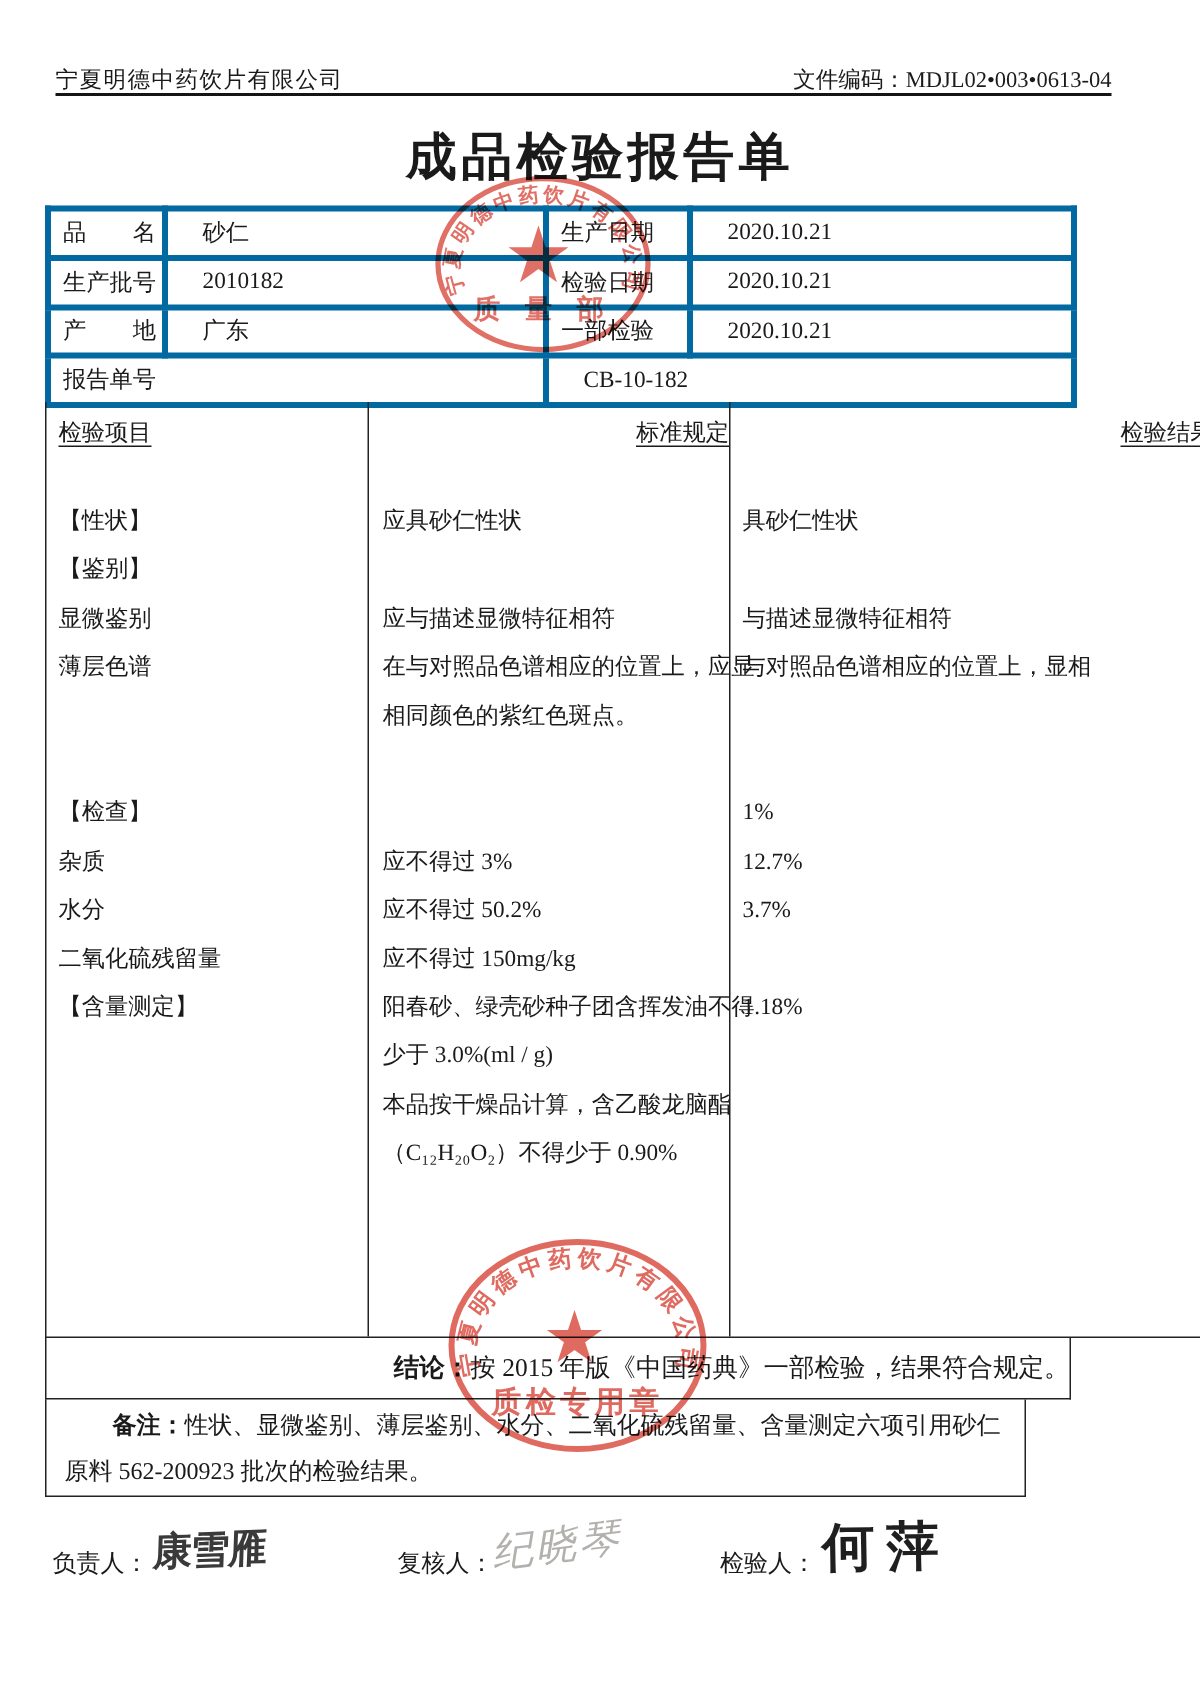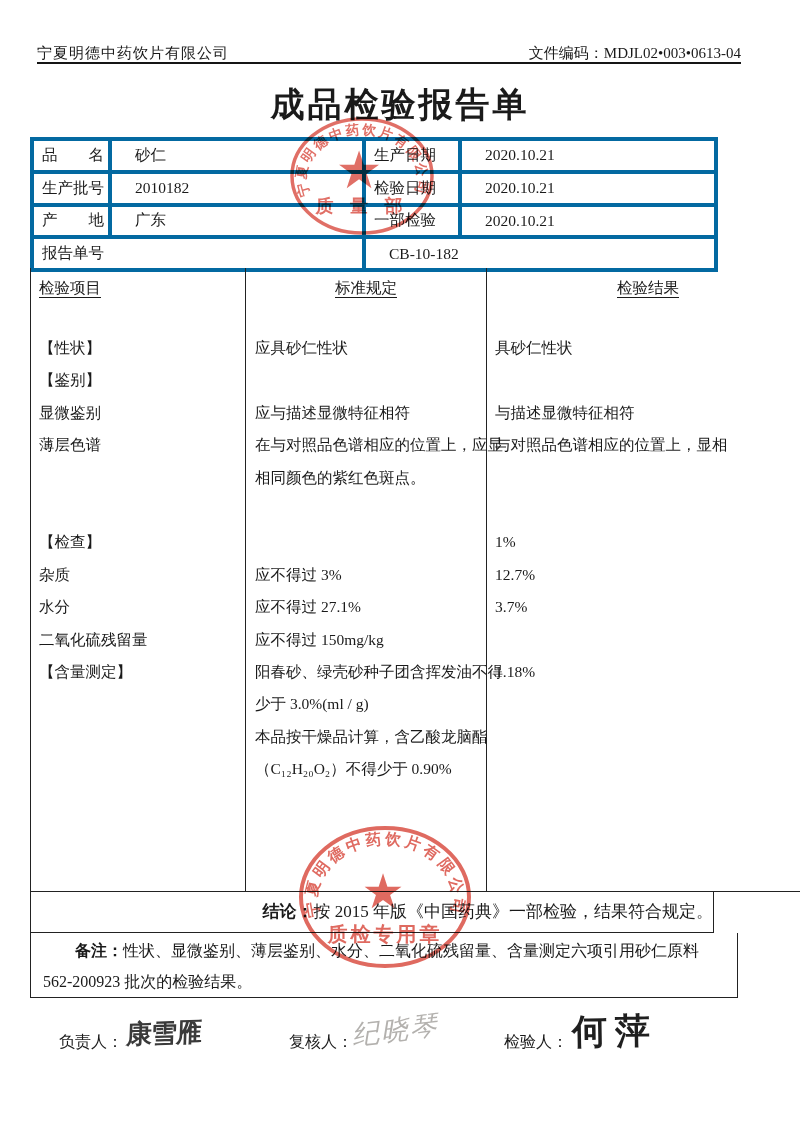--- a/index.html
+++ b/index.html
@@ -26,34 +26,34 @@
   
   .main-table { position:absolute; left:30px; top:268px; width:780px; height:624px;
                 display:flex; border:1px solid #222; border-top:none; font-size:15.5px; }
   .m-col { height:100%; }
   .m-col-1 { width:215px; border-right:1px solid #222; }
   .m-col-2 { width:241px; border-right:1px solid #222; }
   .m-col-3 { flex:1; }
   .m-head { height:64px; padding-top:10px; }
   .m-head span { text-decoration:underline; text-underline-offset:4px; }
   .m-head.left { padding-left:8px; }
-  .m-head.center { text-align:center; }
+  .m-head.center { text-align:right; }
   .m-line { height:32.4px; line-height:32.4px; padding-left:8px; white-space:nowrap; }
   .m-col-2 .m-line { padding-left:9px; }
   
   .conclusion { position:absolute; left:30px; top:892px; width:684px; height:41px;
                 border:1px solid #222; border-top:none; line-height:40px;
                 text-align:right; font-size:17px; white-space:nowrap; }
   .conclusion .b { font-weight:bold; }
-  .remarks { position:absolute; left:30px; top:933px; width:708px; height:65px;
+  .remarks { position:absolute; left:30px; top:933px; width:654px; height:65px;
              border:1px solid #222; border-top:none; font-size:16px; line-height:31px;
              padding:2px 12px 0 12px; text-indent:2em; }
   .remarks .b { font-weight:600; }
   
-  .sig-row { position:absolute; left:30px; top:1020px; width:700px; height:70px; font-size:16px;margin-left:24px; }
+  .sig-row { position:absolute; left:30px; top:1020px; width:700px; height:70px; font-size:16px; }
   .sig-label { position:absolute; white-space:nowrap; }
   .sig-name  { position:absolute; white-space:nowrap; }
   .lbl-1 { left:5px;  top:12px; }
   .lbl-2 { left:235px; top:12px; }
   .lbl-3 { left:450px; top:12px; }
   .name-1 { left:72px;  top:-4px; font-size:26px; color:#3a3a3a; font-weight:600;
             transform:rotate(-2deg) skewX(-4deg); letter-spacing:-1px; }
   .name-2 { left:300px; top:-8px; font-size:27px; color:#b3b1ae;
             transform:rotate(-7deg) skewX(-16deg); letter-spacing:2px; }
   .name-3 { left:518px; top:-12px; font-size:35px; color:#1f1f1f; font-weight:600;
@@ -127,21 +127,21 @@
     <div class="m-col m-col-2">
       <div class="m-head center"><span>标准规定</span></div>
       <div class="m-line">应具砂仁性状</div>
       <div class="m-line"></div>
       <div class="m-line">应与描述显微特征相符</div>
       <div class="m-line">在与对照品色谱相应的位置上，应显</div>
       <div class="m-line">相同颜色的紫红色斑点。</div>
       <div class="m-line"></div>
       <div class="m-line"></div>
       <div class="m-line">应不得过 3%</div>
-      <div class="m-line">应不得过 27.1%</div>
+      <div class="m-line">应不得过 50.2%</div>
       <div class="m-line">应不得过 150mg/kg</div>
       <div class="m-line">阳春砂、绿壳砂种子团含挥发油不得</div>
       <div class="m-line">少于 3.0%(ml / g)</div>
       <div class="m-line">本品按干燥品计算，含乙酸龙脑酯</div>
       <div class="m-line">（C₁₂H₂₀O₂）不得少于 0.90%</div>
     </div>
     <div class="m-col m-col-3">
       <div class="m-head center"><span>检验结果</span></div>
       <div class="m-line">具砂仁性状</div>
       <div class="m-line"></div>

